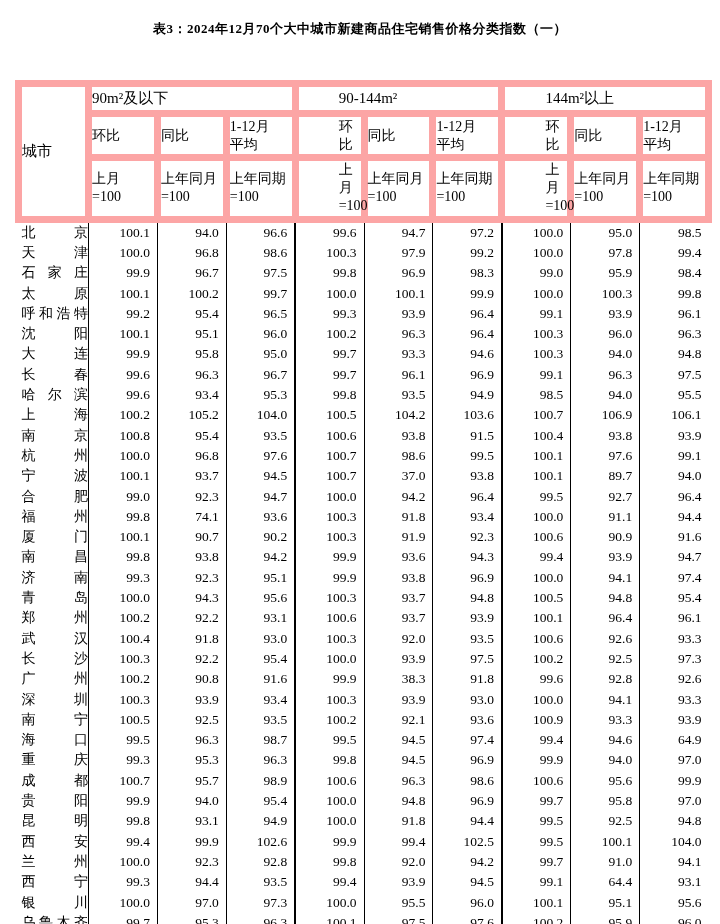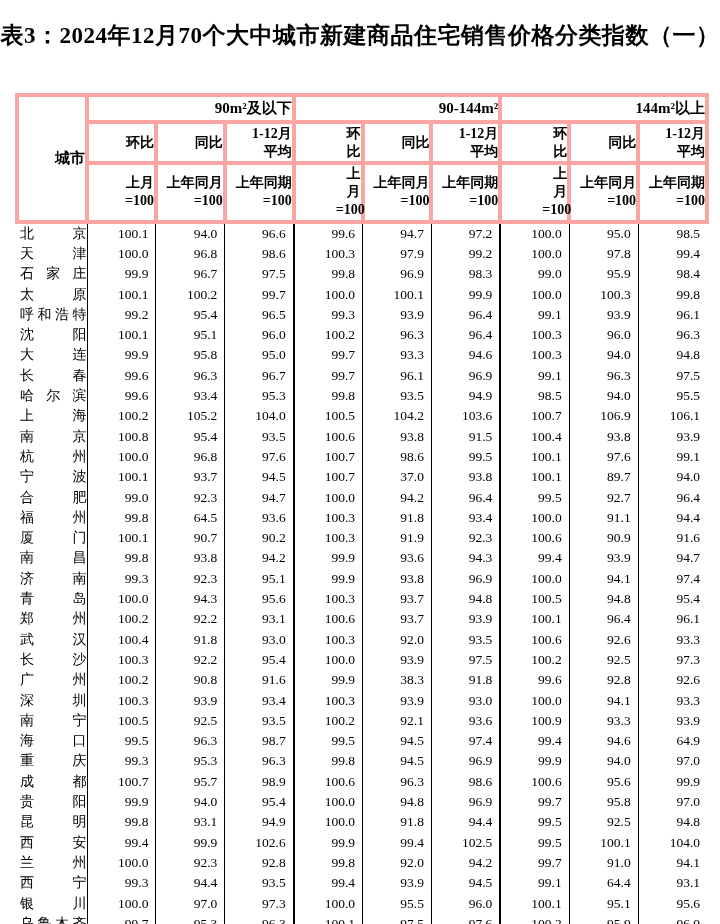--- a/index.html
+++ b/index.html
@@ -5,38 +5,38 @@
   html,body { margin:0; padding:0; }
   body {
     width:720px; height:924px;
     background:#ffffff; color:#000000;
     font-family:"Liberation Serif","DejaVu Serif",serif;
     overflow:hidden;
   }
   .page-title {
     padding-top:20px;
     text-align:center;
-    font-size:23px;
+    font-size:13px;
     font-weight:bold;
     letter-spacing:0.5px;
   }
   table.idx {
     margin:42px 0 0 15px;
     width:690px;
     table-layout:fixed;
     border-collapse:collapse;
     border-top:3px solid #000;
     border-bottom:2px solid #000;
   }
   col.city-col { width:70px; }
   col.data-col { width:68.9px; }
   thead th {
-    border:4px solid #fca5a5;
-    font-weight:bold;
-    text-align:right;
+    border:7px solid #fca5a5;
+    font-weight:normal;
+    text-align:left;
     vertical-align:middle;
     white-space:pre-line;
     padding:0;
   }
   tr.group-row th { height:23px; font-size:15px; }
   tr.metric-row th { height:37px; font-size:14px; line-height:1.25; }
   tr.base-row th { height:32px; font-size:14px; line-height:1.3; }
   th.city-h { font-size:15px; }
   .gsep { border-left-width:2px !important;padding-left:40px; }
   tbody td {
@@ -284,21 +284,21 @@
         <td class="num c3">100.0</td>
         <td class="num c4">94.2</td>
         <td class="num c5">96.4</td>
         <td class="num c6">99.5</td>
         <td class="num c7">92.7</td>
         <td class="num c8">96.4</td>
       </tr>
       <tr>
         <td class="city">福州</td>
         <td class="num c0">99.8</td>
-        <td class="num c1">64.5</td>
+        <td class="num c1">74.1</td>
         <td class="num c2">93.6</td>
         <td class="num c3">100.3</td>
         <td class="num c4">91.8</td>
         <td class="num c5">93.4</td>
         <td class="num c6">100.0</td>
         <td class="num c7">91.1</td>
         <td class="num c8">94.4</td>
       </tr>
       <tr>
         <td class="city">厦门</td>

